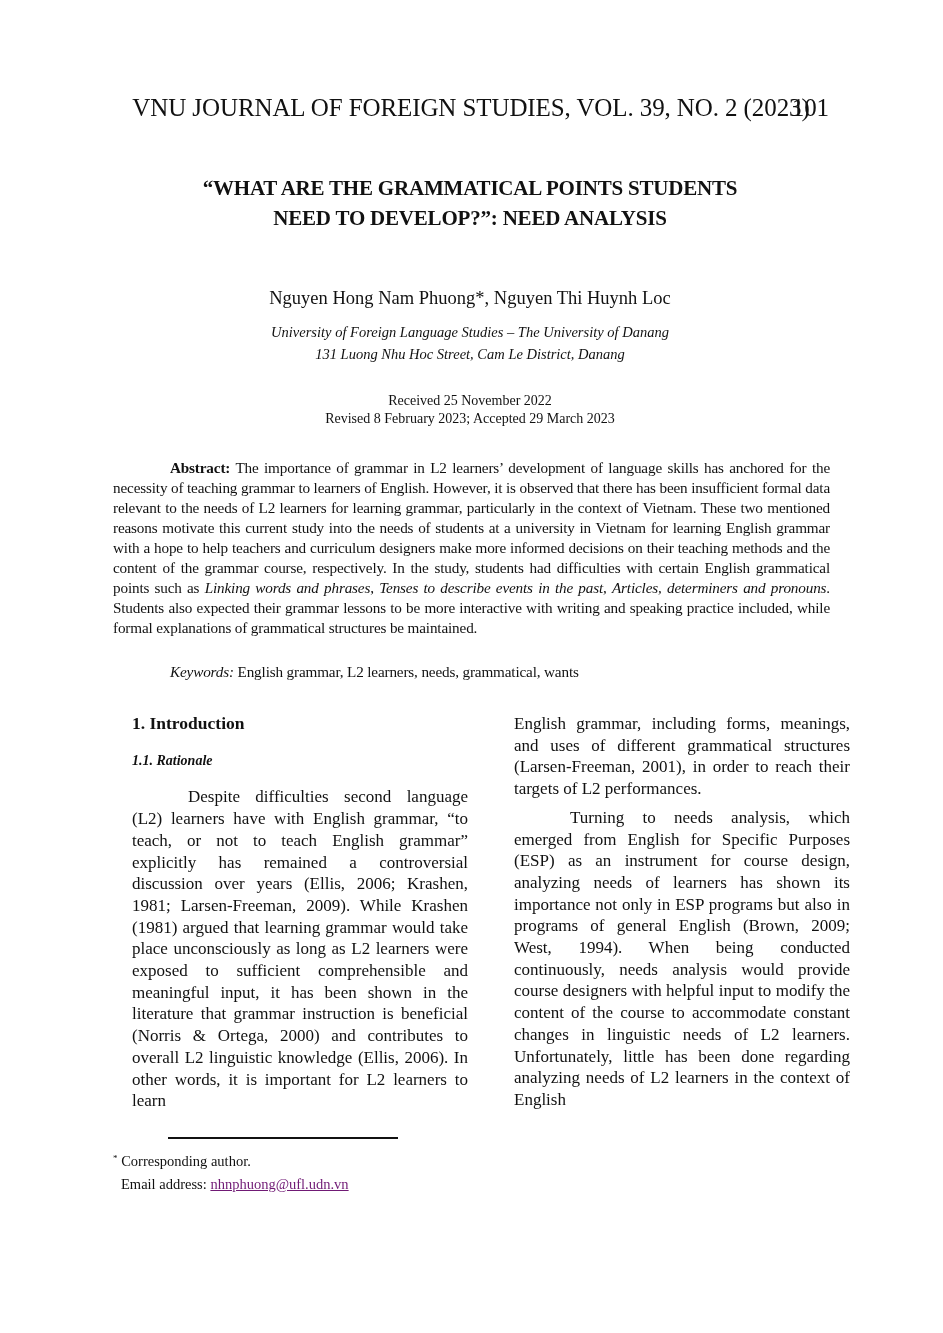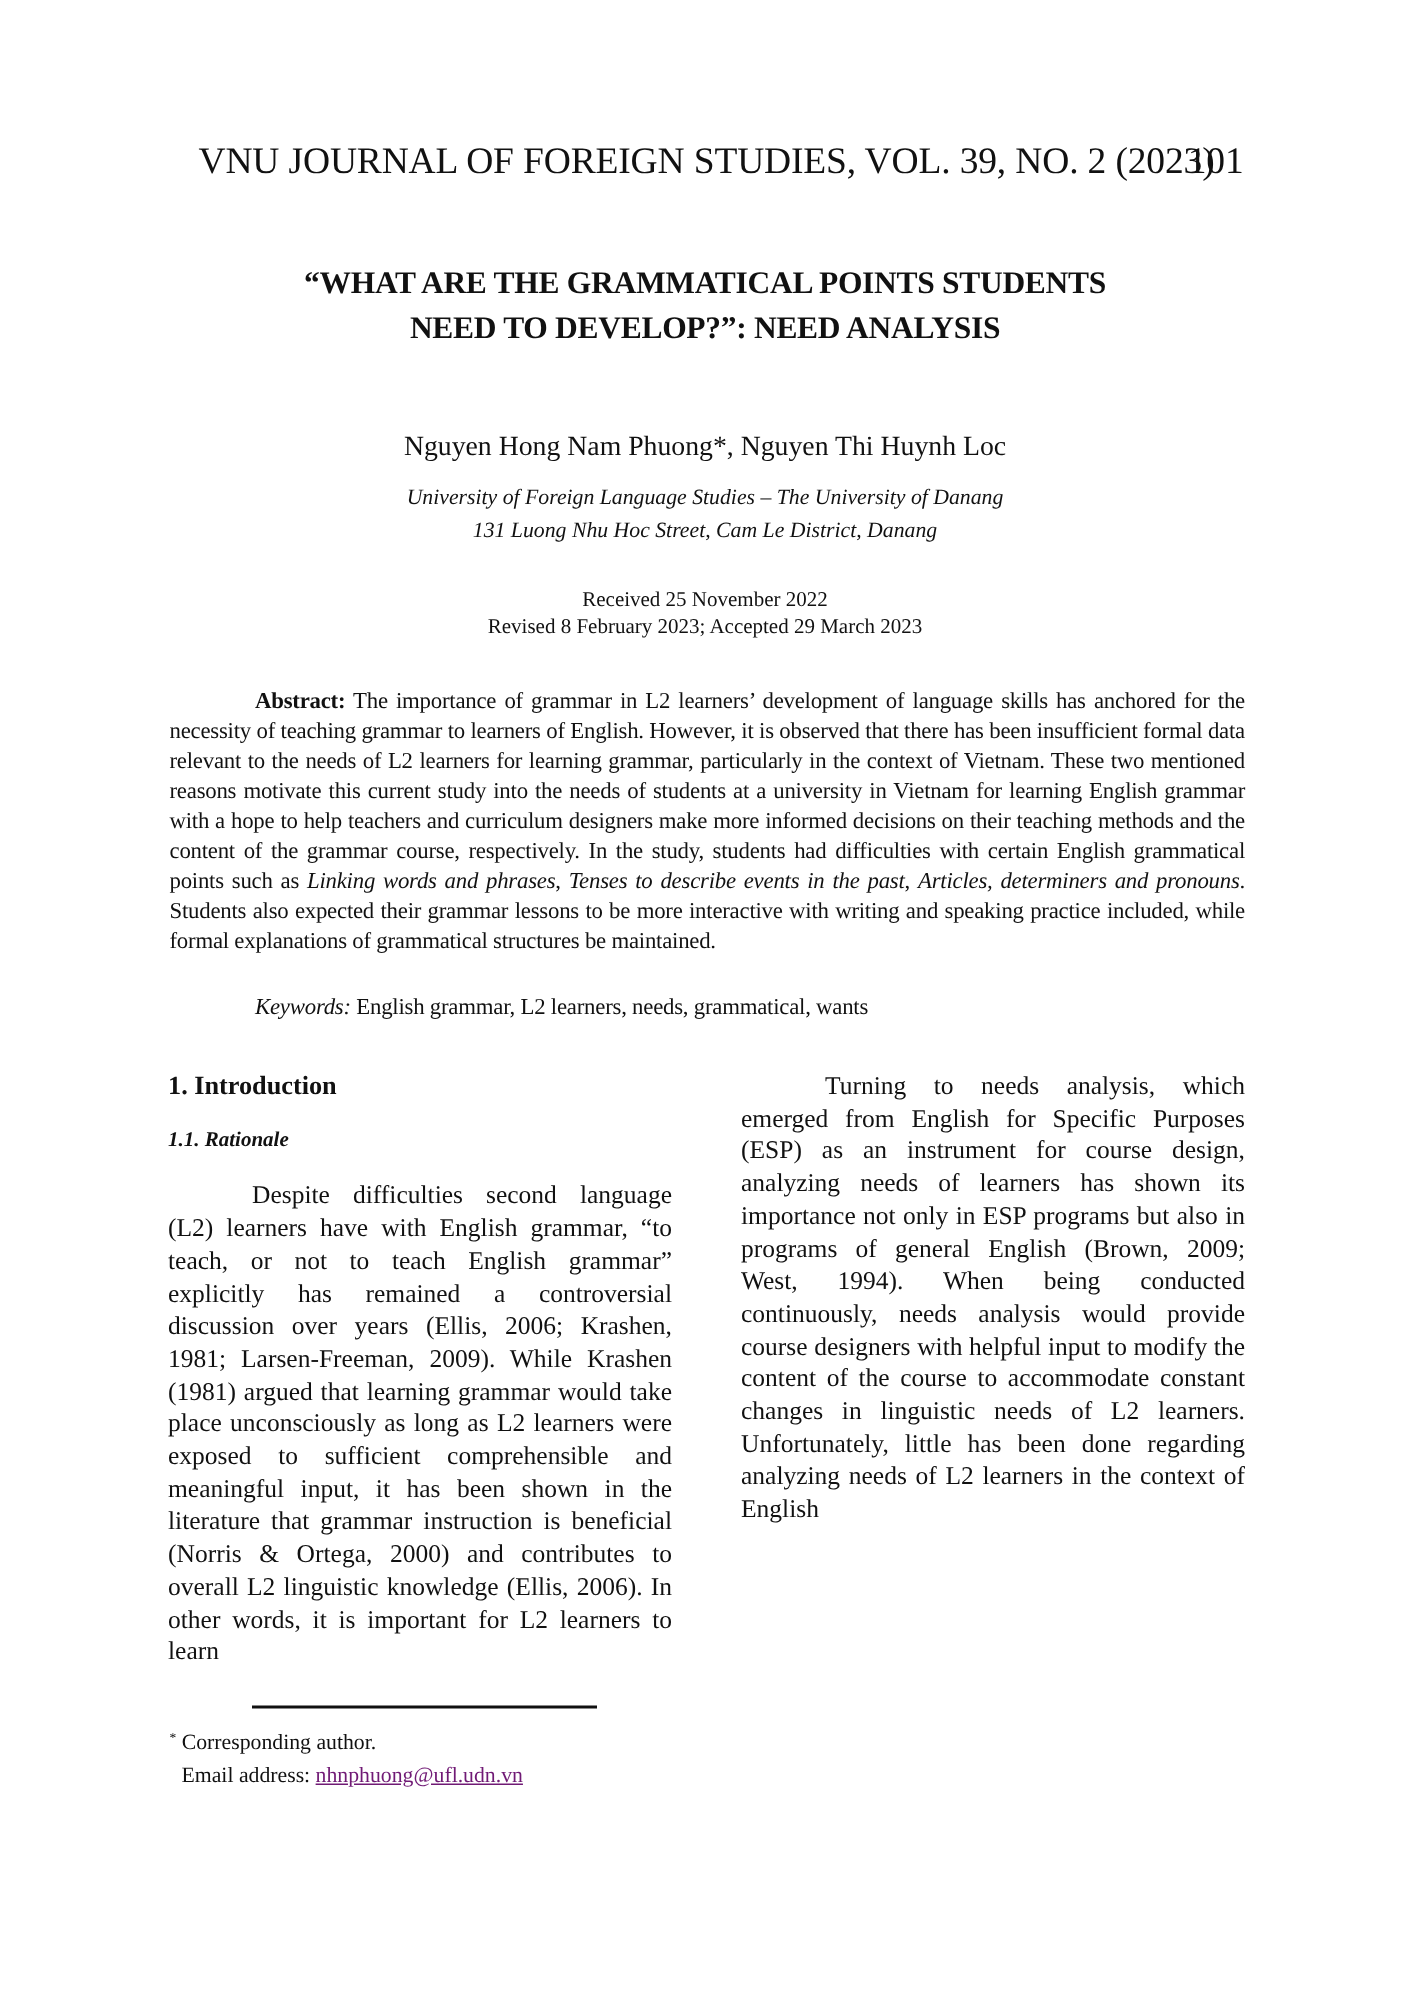--- a/index.html
+++ b/index.html
@@ -37,21 +37,21 @@
       font-size: 15.2px; line-height: 20px; text-align: justify;
       text-indent: 57px; letter-spacing: -0.15px;
     }
     .abstract b { font-weight: bold; }
     .abstract i { font-style: italic; }
     .keywords {
       position: absolute; left: 170px; top: 663px; font-size: 15.2px; letter-spacing: -0.15px;
     }
     .col {
       position: absolute; top: 713px; width: 336px;
-      font-size: 17px; line-height: 21.7px; text-align: justify;
+      font-size: 17px; line-height: 21.7px; text-align: justify; margin-left: 20px;
     }
     .col.left { left: 112px; }
     .col.right { left: 494px; }
     .h1 { font-weight: bold; font-size: 17.5px; margin: 0 0 15px 0; }
     .h2 { font-weight: bold; font-style: italic; font-size: 14px; margin: 0 0 15px 0; }
     .para { margin: 0; text-indent: 56px; }
     .para.noindent { text-indent: 0; }
     .para + .para { margin-top: 7px; }
     .footnote-rule {
       position: absolute; left: 168px; top: 1137px; width: 230px; height: 2px; background: #111;
@@ -88,18 +88,19 @@
 
 <div class="keywords"><i>Keywords:</i><span> English grammar, L2 learners, needs, grammatical, wants</span></div>
 
 <div class="col left">
   <div class="h1">1. Introduction</div>
   <div class="h2">1.1. Rationale</div>
   <p class="para">Despite difficulties second language (L2) learners have with English grammar, “to teach, or not to teach English grammar” explicitly has remained a controversial discussion over years (Ellis, 2006; Krashen, 1981; Larsen-Freeman, 2009). While Krashen (1981) argued that learning grammar would take place unconsciously as long as L2 learners were exposed to sufficient comprehensible and meaningful input, it has been shown in the literature that grammar instruction is beneficial (Norris &amp; Ortega, 2000) and contributes to overall L2 linguistic knowledge (Ellis, 2006). In other words, it is important for L2 learners to learn</p>
 </div>
 
 <div class="col right">
+  <p class="para noindent">English grammar, including forms, meanings, and uses of different grammatical structures (Larsen-Freeman, 2001), in order to reach their targets of L2 performances.</p>
   <p class="para">Turning to needs analysis, which emerged from English for Specific Purposes (ESP) as an instrument for course design, analyzing needs of learners has shown its importance not only in ESP programs but also in programs of general English (Brown, 2009; West, 1994). When being conducted continuously, needs analysis would provide course designers with helpful input to modify the content of the course to accommodate constant changes in linguistic needs of L2 learners. Unfortunately, little has been done regarding analyzing needs of L2 learners in the context of English</p>
 </div>
 
 <div class="footnote-rule"></div>
 <div class="footnote f1"><sup>*</sup><span> Corresponding author.</span></div>
 <div class="footnote f2"><span>Email address: </span><a class="email-link">nhnphuong@ufl.udn.vn</a></div>
 
 </body></html>

